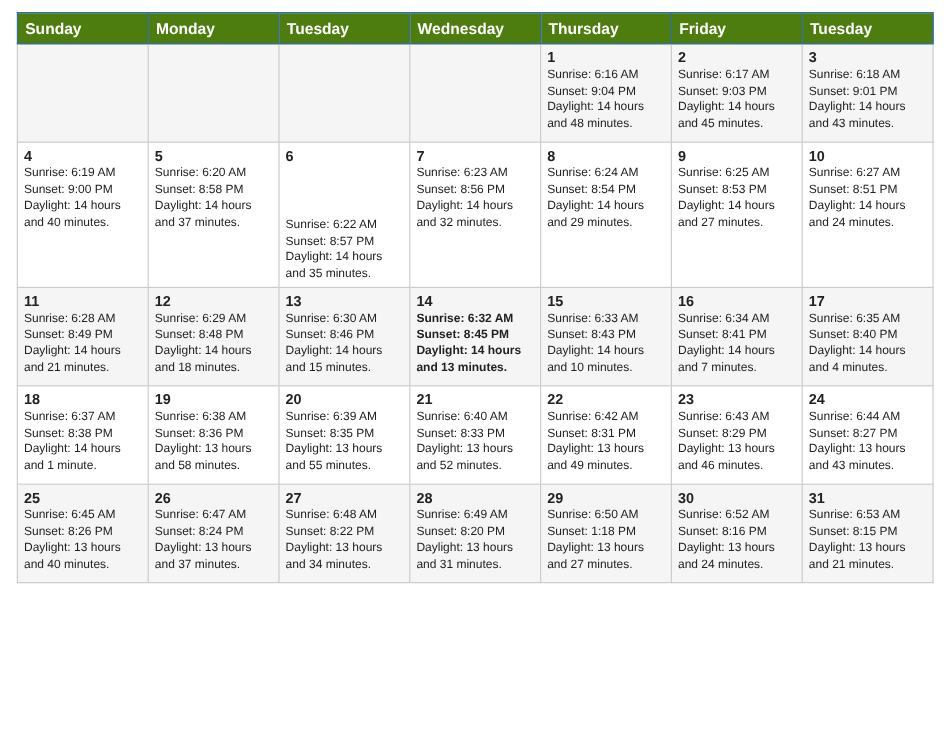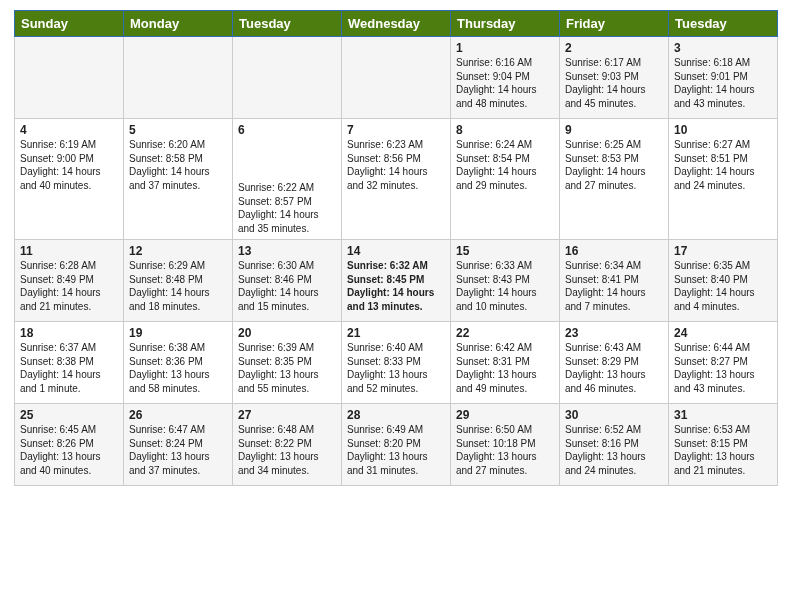--- a/index.html
+++ b/index.html
@@ -309,21 +309,21 @@
           <td>
             <span class="day-number">28</span>
             <div class="day-info" style="white-space: pre-line;">Sunrise: 6:49 AM
 Sunset: 8:20 PM
 Daylight: 13 hours
 and 31 minutes.</div>
           </td>
           <td>
             <span class="day-number">29</span>
             <div class="day-info" style="white-space: pre-line;">Sunrise: 6:50 AM
-Sunset: 10:18 PM
+Sunset: 1:18 PM
 Daylight: 13 hours
 and 27 minutes.</div>
           </td>
           <td>
             <span class="day-number">30</span>
             <div class="day-info" style="white-space: pre-line;">Sunrise: 6:52 AM
 Sunset: 8:16 PM
 Daylight: 13 hours
 and 24 minutes.</div>
           </td>

